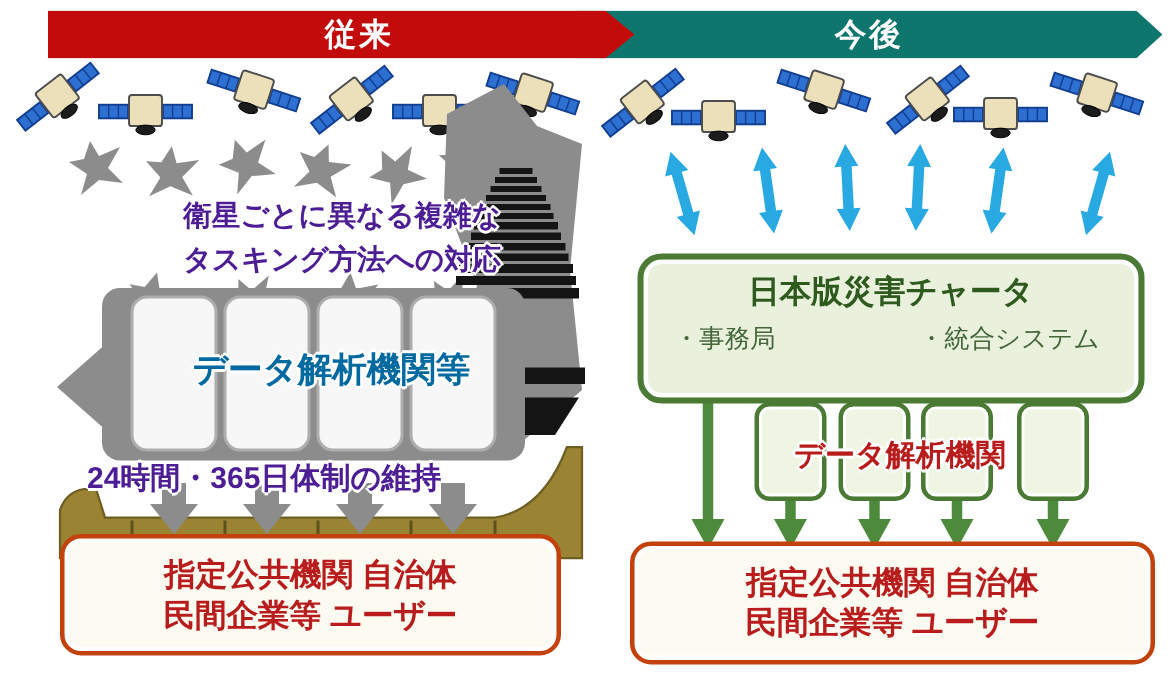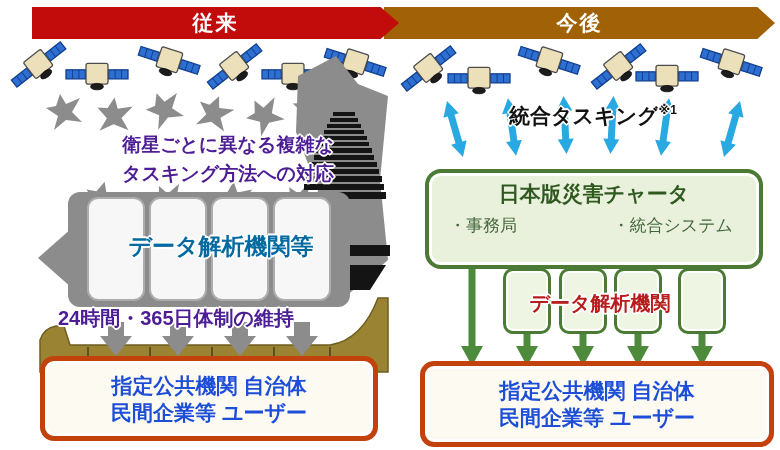--- a/index.html
+++ b/index.html
@@ -5,34 +5,34 @@
   html,body{margin:0;padding:0;background:#fff;}
   .stage{position:relative;width:780px;height:450px;background:#fff;overflow:hidden;
          font-family:"Liberation Sans","DejaVu Sans",sans-serif;}
   .abs{position:absolute;}
   
   .banner{position:absolute;top:7px;height:32px;display:flex;align-items:center;justify-content:center;
           color:#fff;font-size:21px;font-weight:bold;letter-spacing:2px;}
   .banner-red{left:32px;width:367px;background:#c20b0b;
       clip-path:polygon(0 0,95% 0,100% 50%,95% 100%,0 100%);
       filter:drop-shadow(2px 0 0 #fff) drop-shadow(-2px 0 0 #fff) drop-shadow(0 2px 0 #fff) drop-shadow(0 -2px 0 #fff);
-      z-index:5;}
-  .banner-green{left:384px;width:391px;background:#a16207;
+      z-index:5;padding-left:24px;}
+  .banner-green{left:384px;width:391px;background:#0f766e;
       clip-path:polygon(0 0,95.5% 0,100% 50%,95.5% 100%,0 100%);z-index:4;}
   
   .sat{position:absolute;width:62px;height:34px;overflow:visible;z-index:6;}
   
   .halo{text-shadow:-2px 0 0 #fff,2px 0 0 #fff,0 -2px 0 #fff,0 2px 0 #fff,
         -1px -1px 0 #fff,1px 1px 0 #fff,-1px 1px 0 #fff,1px -1px 0 #fff;}
   .red-note{position:absolute;color:#4c1d95;font-weight:bold;white-space:pre-line;z-index:12;}
   .org-label{position:absolute;color:#0369a1;font-weight:bold;z-index:12;}
   
-  .user-box{position:absolute;background:#fdfaf1;border:5px solid #c2410c;border-radius:14px;
+  .user-box{position:absolute;background:#fdfaf1;border:3px solid #c2410c;border-radius:14px;
       box-shadow:inset 0 0 0 3px #fff;display:flex;align-items:center;justify-content:center;
-      text-align:center;color:#1d4ed8;font-size:21px;font-weight:bold;line-height:27px;
+      text-align:center;color:#b91c1c;font-size:21px;font-weight:bold;line-height:27px;
       white-space:pre-line;z-index:14;}
   
   .tasking-label{position:absolute;left:468px;top:102px;width:250px;text-align:center;
       color:#111;font-size:21px;font-weight:bold;z-index:12;}
   .tasking-label .fnote{font-size:12px;font-weight:bold;vertical-align:9px;}
   .charter-box{position:absolute;left:425px;top:169px;width:338px;height:100px;background:#e9f1dd;
       border:4px solid #4a7a33;border-radius:16px;box-shadow:inset 0 0 0 3px #fff;z-index:10;
       box-sizing:border-box;}
   .charter-title{margin-top:7px;text-align:center;color:#2f5a1e;font-size:21px;font-weight:bold;}
   .charter-items{display:flex;justify-content:space-between;padding:6px 26px 0 20px;
@@ -185,23 +185,20 @@
     <g fill="#29a9e1">
       <use href="#updown-sym" transform="translate(52,12) rotate(-16 8 29)"></use>
       <use href="#updown-sym" transform="translate(109,10) rotate(-8 8 29)"></use>
       <use href="#updown-sym" transform="translate(162,8) rotate(-3 8 29)"></use>
       <use href="#updown-sym" transform="translate(209,8) rotate(3 8 29)"></use>
       <use href="#updown-sym" transform="translate(262,10) rotate(8 8 29)"></use>
       <use href="#updown-sym" transform="translate(329,12) rotate(16 8 29)"></use>
     </g>
   </svg>
 
-  <div class="tasking-label halo">
-    <span>統合タスキング</span><span class="fnote">※1</span>
-  </div>
 
   <div class="charter-box">
     <div class="charter-title">日本版災害チャータ</div>
     <div class="charter-items">
       <span>・事務局</span>
       <span>・統合システム</span>
     </div>
   </div>
 
   <svg class="abs" style="left:390px;top:244px;z-index:8" width="390" height="125" viewBox="0 0 390 125">

